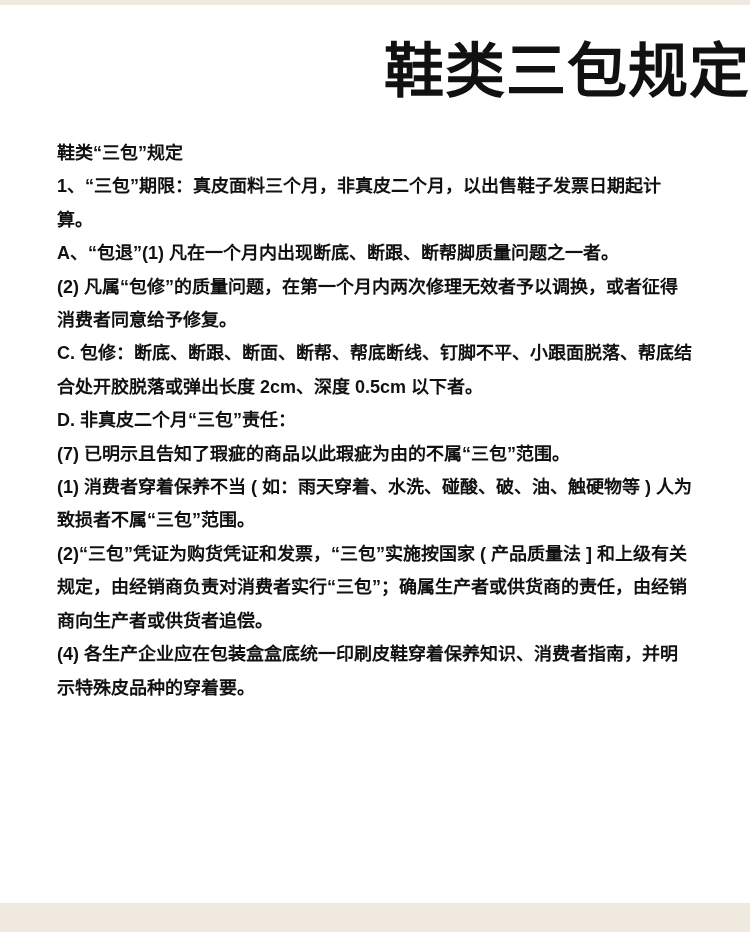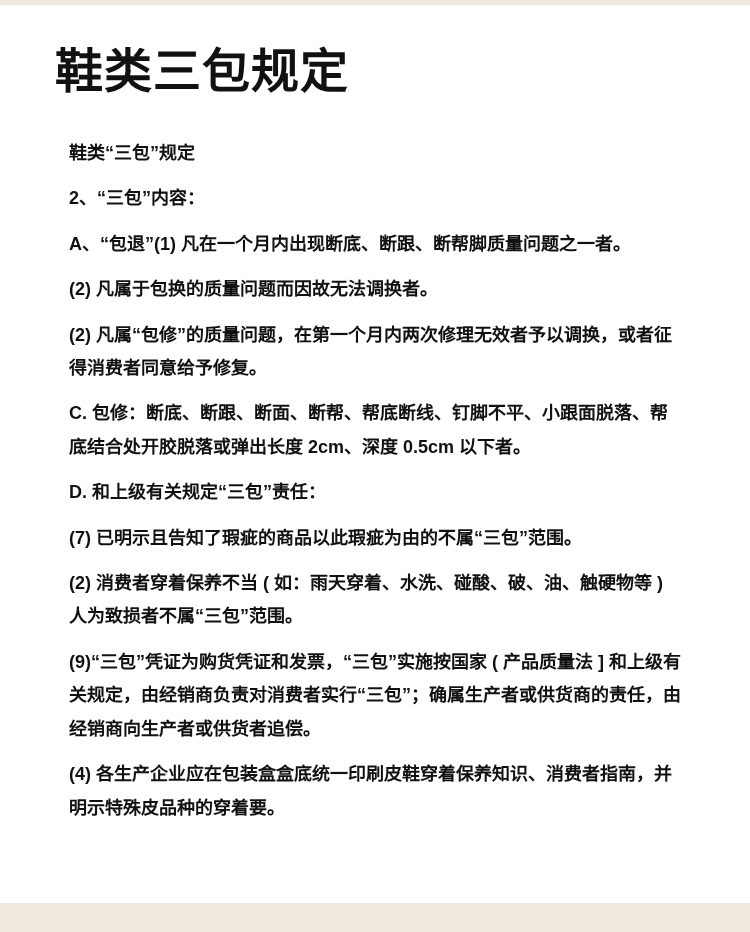--- a/index.html
+++ b/index.html
@@ -22,56 +22,56 @@
     width: 100%;
   }
   .top-strip { height: 5px; }
   .bottom-strip {
     position: absolute;
     left: 0; right: 0; bottom: 0;
     height: 29px;
   }
   .doc-title {
     margin: 38px 0 0 55px;
-    font-size: 48px;
+    font-size: 60px;
     line-height: 58px;
     font-weight: 900;
     letter-spacing: 1px;
     color: var(--ink);
+    text-align: right;
   }
   .paragraphs {
     margin: 36px 56px 0 57px;
     width: 637px;
     font-size: 18px;
     line-height: 33.4px;
     font-weight: 600;
     text-align: left;
   }
   .paragraphs p {
-    margin: 12px;
+    margin: 0;
     padding: 0;
     word-break: break-all;
   }
 </style>
 </head>
 <body>
 
 <div class="strip top-strip"></div>
 
 <main>
   <h1 class="doc-title">鞋类三包规定</h1>
 
   <div class="paragraphs">
       <p>鞋类“三包”规定</p>
-      <p>2、“三包”内容：</p>
+      <p>1、“三包”期限：真皮面料三个月，非真皮二个月，以出售鞋子发票日期起计算。</p>
       <p>A、“包退”(1) 凡在一个月内出现断底、断跟、断帮脚质量问题之一者。</p>
-      <p>(2) 凡属于包换的质量问题而因故无法调换者。</p>
       <p>(2) 凡属“包修”的质量问题，在第一个月内两次修理无效者予以调换，或者征得消费者同意给予修复。</p>
       <p>C. 包修：断底、断跟、断面、断帮、帮底断线、钉脚不平、小跟面脱落、帮底结合处开胶脱落或弹出长度 2cm、深度 0.5cm 以下者。</p>
-      <p>D. 和上级有关规定“三包”责任：</p>
+      <p>D. 非真皮二个月“三包”责任：</p>
       <p>(7) 已明示且告知了瑕疵的商品以此瑕疵为由的不属“三包”范围。</p>
-      <p>(2) 消费者穿着保养不当 ( 如：雨天穿着、水洗、碰酸、破、油、触硬物等 ) 人为致损者不属“三包”范围。</p>
-      <p>(9)“三包”凭证为购货凭证和发票，“三包”实施按国家 ( 产品质量法 ] 和上级有关规定，由经销商负责对消费者实行“三包”；确属生产者或供货商的责任，由经销商向生产者或供货者追偿。</p>
+      <p>(1) 消费者穿着保养不当 ( 如：雨天穿着、水洗、碰酸、破、油、触硬物等 ) 人为致损者不属“三包”范围。</p>
+      <p>(2)“三包”凭证为购货凭证和发票，“三包”实施按国家 ( 产品质量法 ] 和上级有关规定，由经销商负责对消费者实行“三包”；确属生产者或供货商的责任，由经销商向生产者或供货者追偿。</p>
       <p>(4) 各生产企业应在包装盒盒底统一印刷皮鞋穿着保养知识、消费者指南，并明示特殊皮品种的穿着要。</p>
     </div>
 </main>
 
 <div class="strip bottom-strip"></div>
 
 </body></html>

